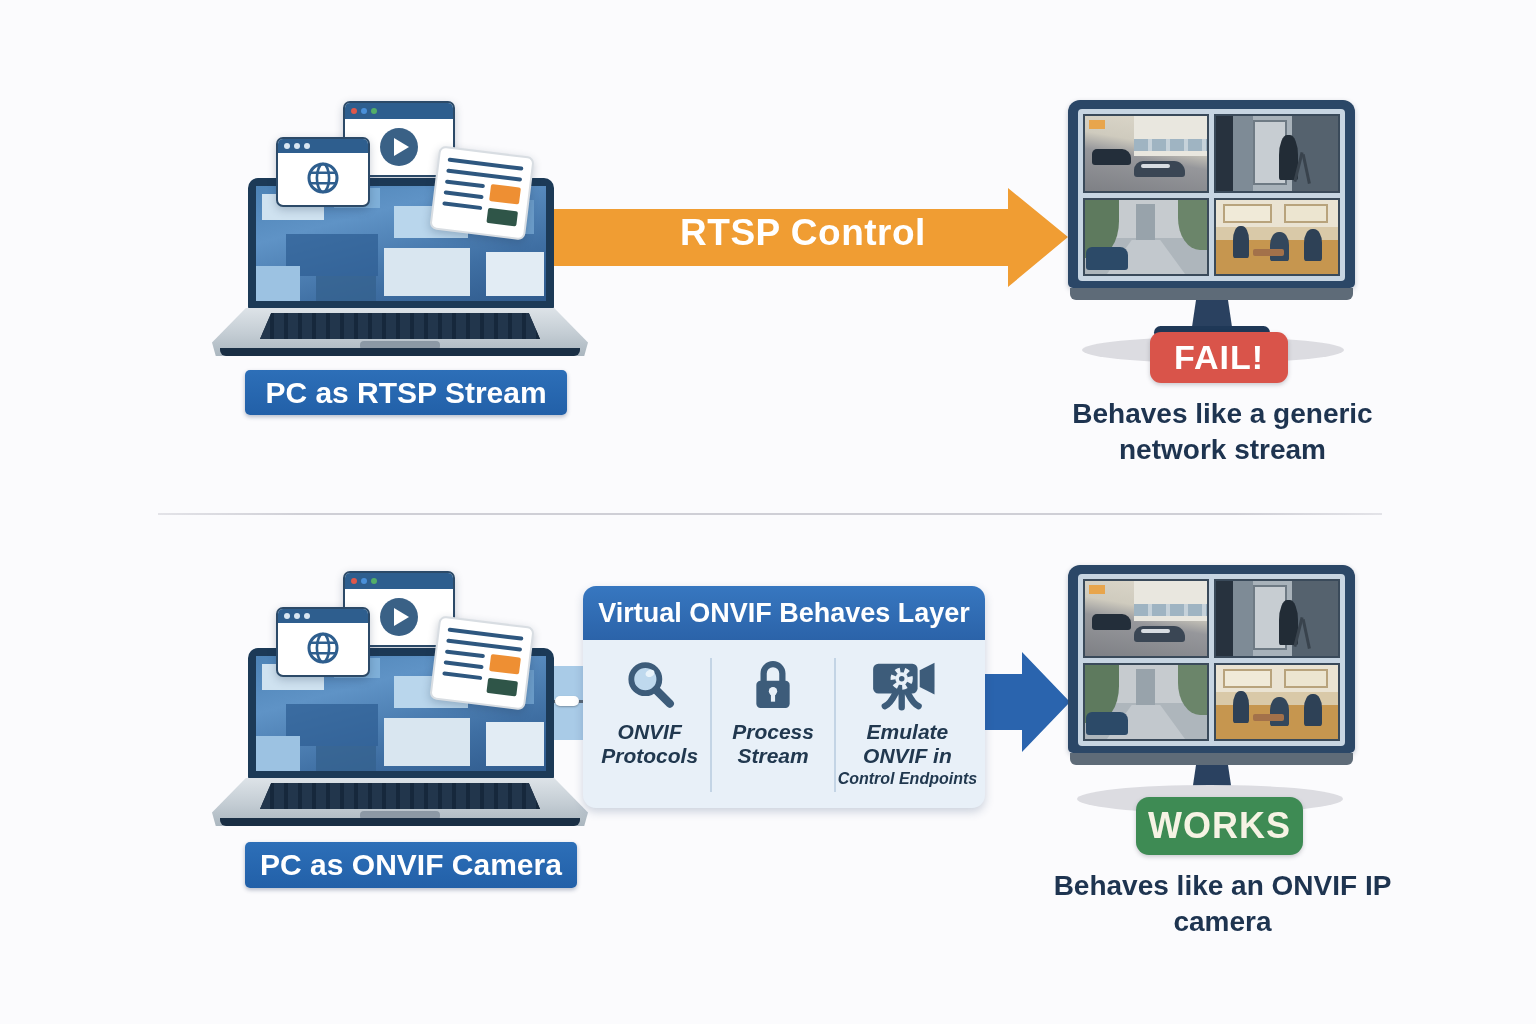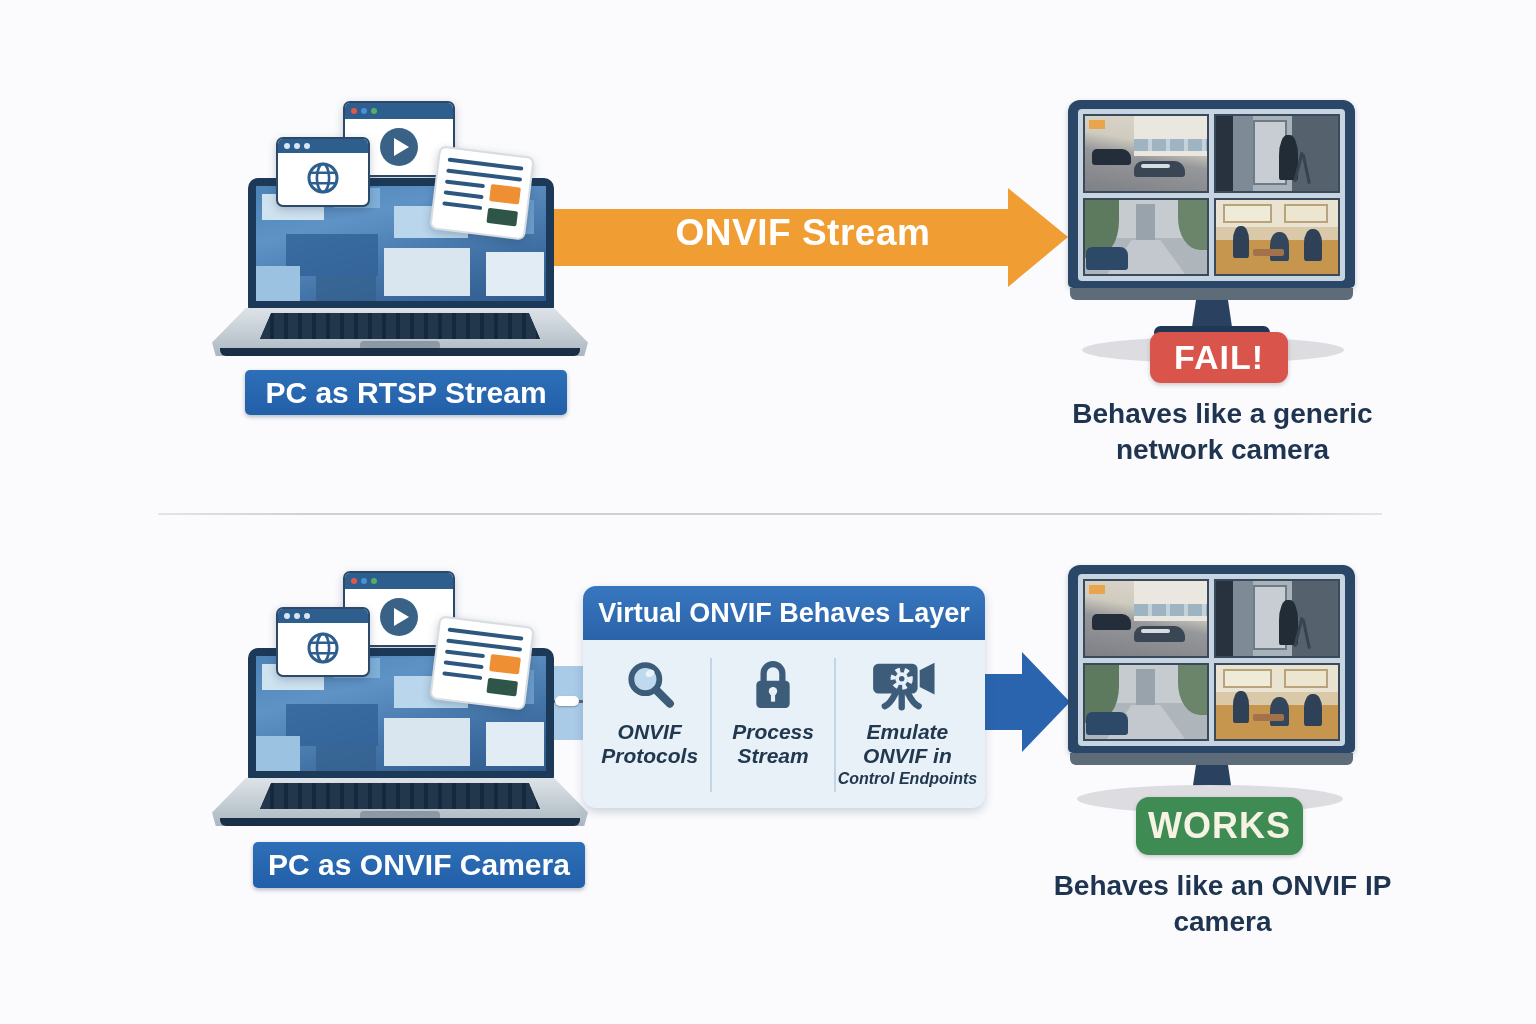--- a/index.html
+++ b/index.html
@@ -203,21 +203,21 @@
       <div class="doc-line dl-short"></div>
       <div class="doc-line dl-short"></div>
       <div class="doc-block doc-orange"></div>
       <div class="doc-block doc-teal"></div>
     </div>
   </div>
 
   <div class="pc-label abs" style="left:245px; top:370px; width:322px; height:45px;">PC as RTSP Stream</div>
 
   <div class="abs arrow-orange"></div>
-  <div class="abs arrow-orange-label">ONVIF Stream</div>
+  <div class="abs arrow-orange-label">RTSP Control</div>
 
   <div class="monitor" style="left:1068px; top:100px;">
     <div class="mon-frame"></div>
     <div class="mon-bezel">
       <div class="feed f1">
         <div class="building"></div>
           <div class="lamp"></div>
         <div class="car1"></div>
           <div class="car2"></div>
       </div>
@@ -243,21 +243,21 @@
       </div>
     </div>
     <div class="mon-chin"></div>
     <div class="mon-neck"></div>
     <div class="mon-base"></div>
   </div>
 
   <div class="shadow-ellipse" style="left:1082px; top:337px; width:262px; height:26px;"></div>
   <div class="result-badge badge-fail" style="left:1150px; top:332px; width:138px; height:51px;">FAIL!</div>
   <div class="caption" style="left:1030px; top:396px; width:385px;">Behaves like a generic
-network camera</div>
+network stream</div>
 
   <div class="abs divider"></div>
 
   <div class="abs connector">
     <div class="connector-line"></div>
     <div class="connector-cable"></div>
   </div>
 
   <div class="laptop" style="left:212px; top:565px;">
     <div class="lt-screen">
@@ -309,21 +309,21 @@
       <div class="doc-line dl-full"></div>
       <div class="doc-line dl-full"></div>
       <div class="doc-line dl-short"></div>
       <div class="doc-line dl-short"></div>
       <div class="doc-line dl-short"></div>
       <div class="doc-block doc-orange"></div>
       <div class="doc-block doc-teal"></div>
     </div>
   </div>
 
-  <div class="pc-label abs" style="left:245px; top:842px; width:332px; height:46px;margin-left:8px;">PC as ONVIF Camera</div>
+  <div class="pc-label abs" style="left:245px; top:842px; width:332px; height:46px;">PC as ONVIF Camera</div>
 
   <div class="abs layer-box">
     <div class="layer-header">Virtual ONVIF Behaves Layer</div>
     <div class="layer-body">
       <div class="layer-col">
         <div class="col-icon">
           <svg width="56" height="56" viewBox="0 0 48 48">
             <circle cx="20" cy="19" r="12" fill="#bfd9ee" stroke="#3d5c7a" stroke-width="5"></circle>
             <ellipse cx="24" cy="14" rx="4" ry="3" fill="#e9f3fa" transform="rotate(-25 24 14)"></ellipse>
             <line x1="29.5" y1="28.5" x2="41" y2="40" stroke="#3d5c7a" stroke-width="7" stroke-linecap="round"></line>

